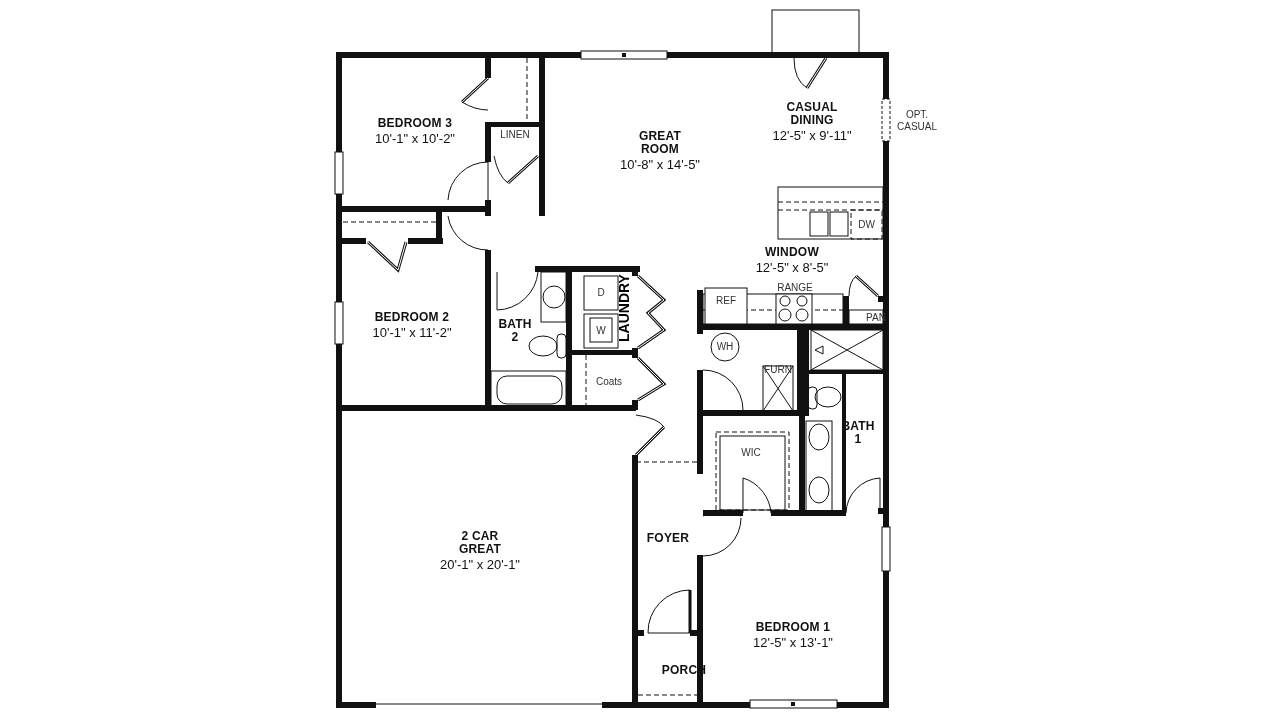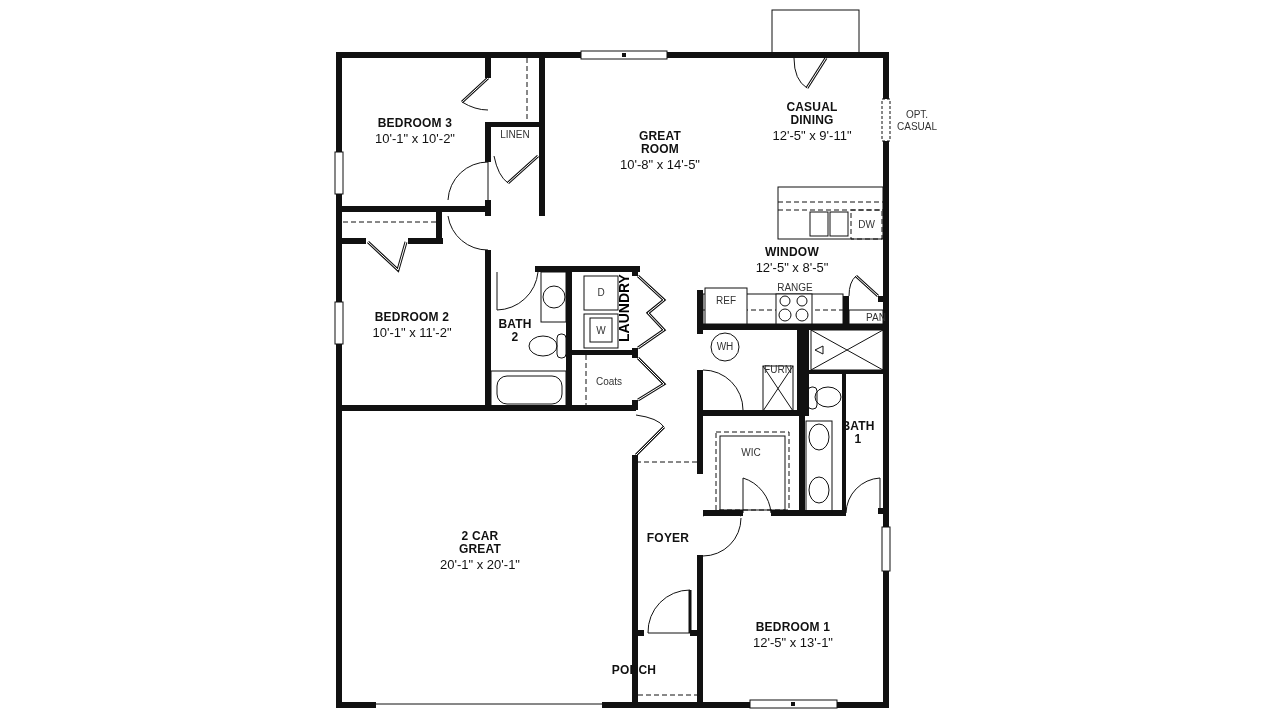--- a/index.html
+++ b/index.html
@@ -261,21 +261,21 @@
 <div class="label" style="left:420px; top:530px; width:120px;">
   <span class="room-name">2 CAR</span>
   <span class="room-name">GREAT</span>
   <span class="room-dim">20'-1" x 20'-1"</span>
 </div>
 
 <div class="label" style="left:638px; top:532px; width:60px;">
   <span class="room-name">FOYER</span>
 </div>
 
-<div class="label" style="left:604px; top:664px; width:60px;">
+<div class="label" style="left:654px; top:664px; width:60px;">
   <span class="room-name">PORCH</span>
 </div>
 
 <div class="label" style="left:733px; top:621px; width:120px;">
   <span class="room-name">BEDROOM 1</span>
   <span class="room-dim">12'-5" x 13'-1"</span>
 </div>
 
 <div class="small" style="left:490px; top:129px; width:50px;">LINEN</div>
 <div class="small" style="left:586px; top:376px; width:46px;">Coats</div>

